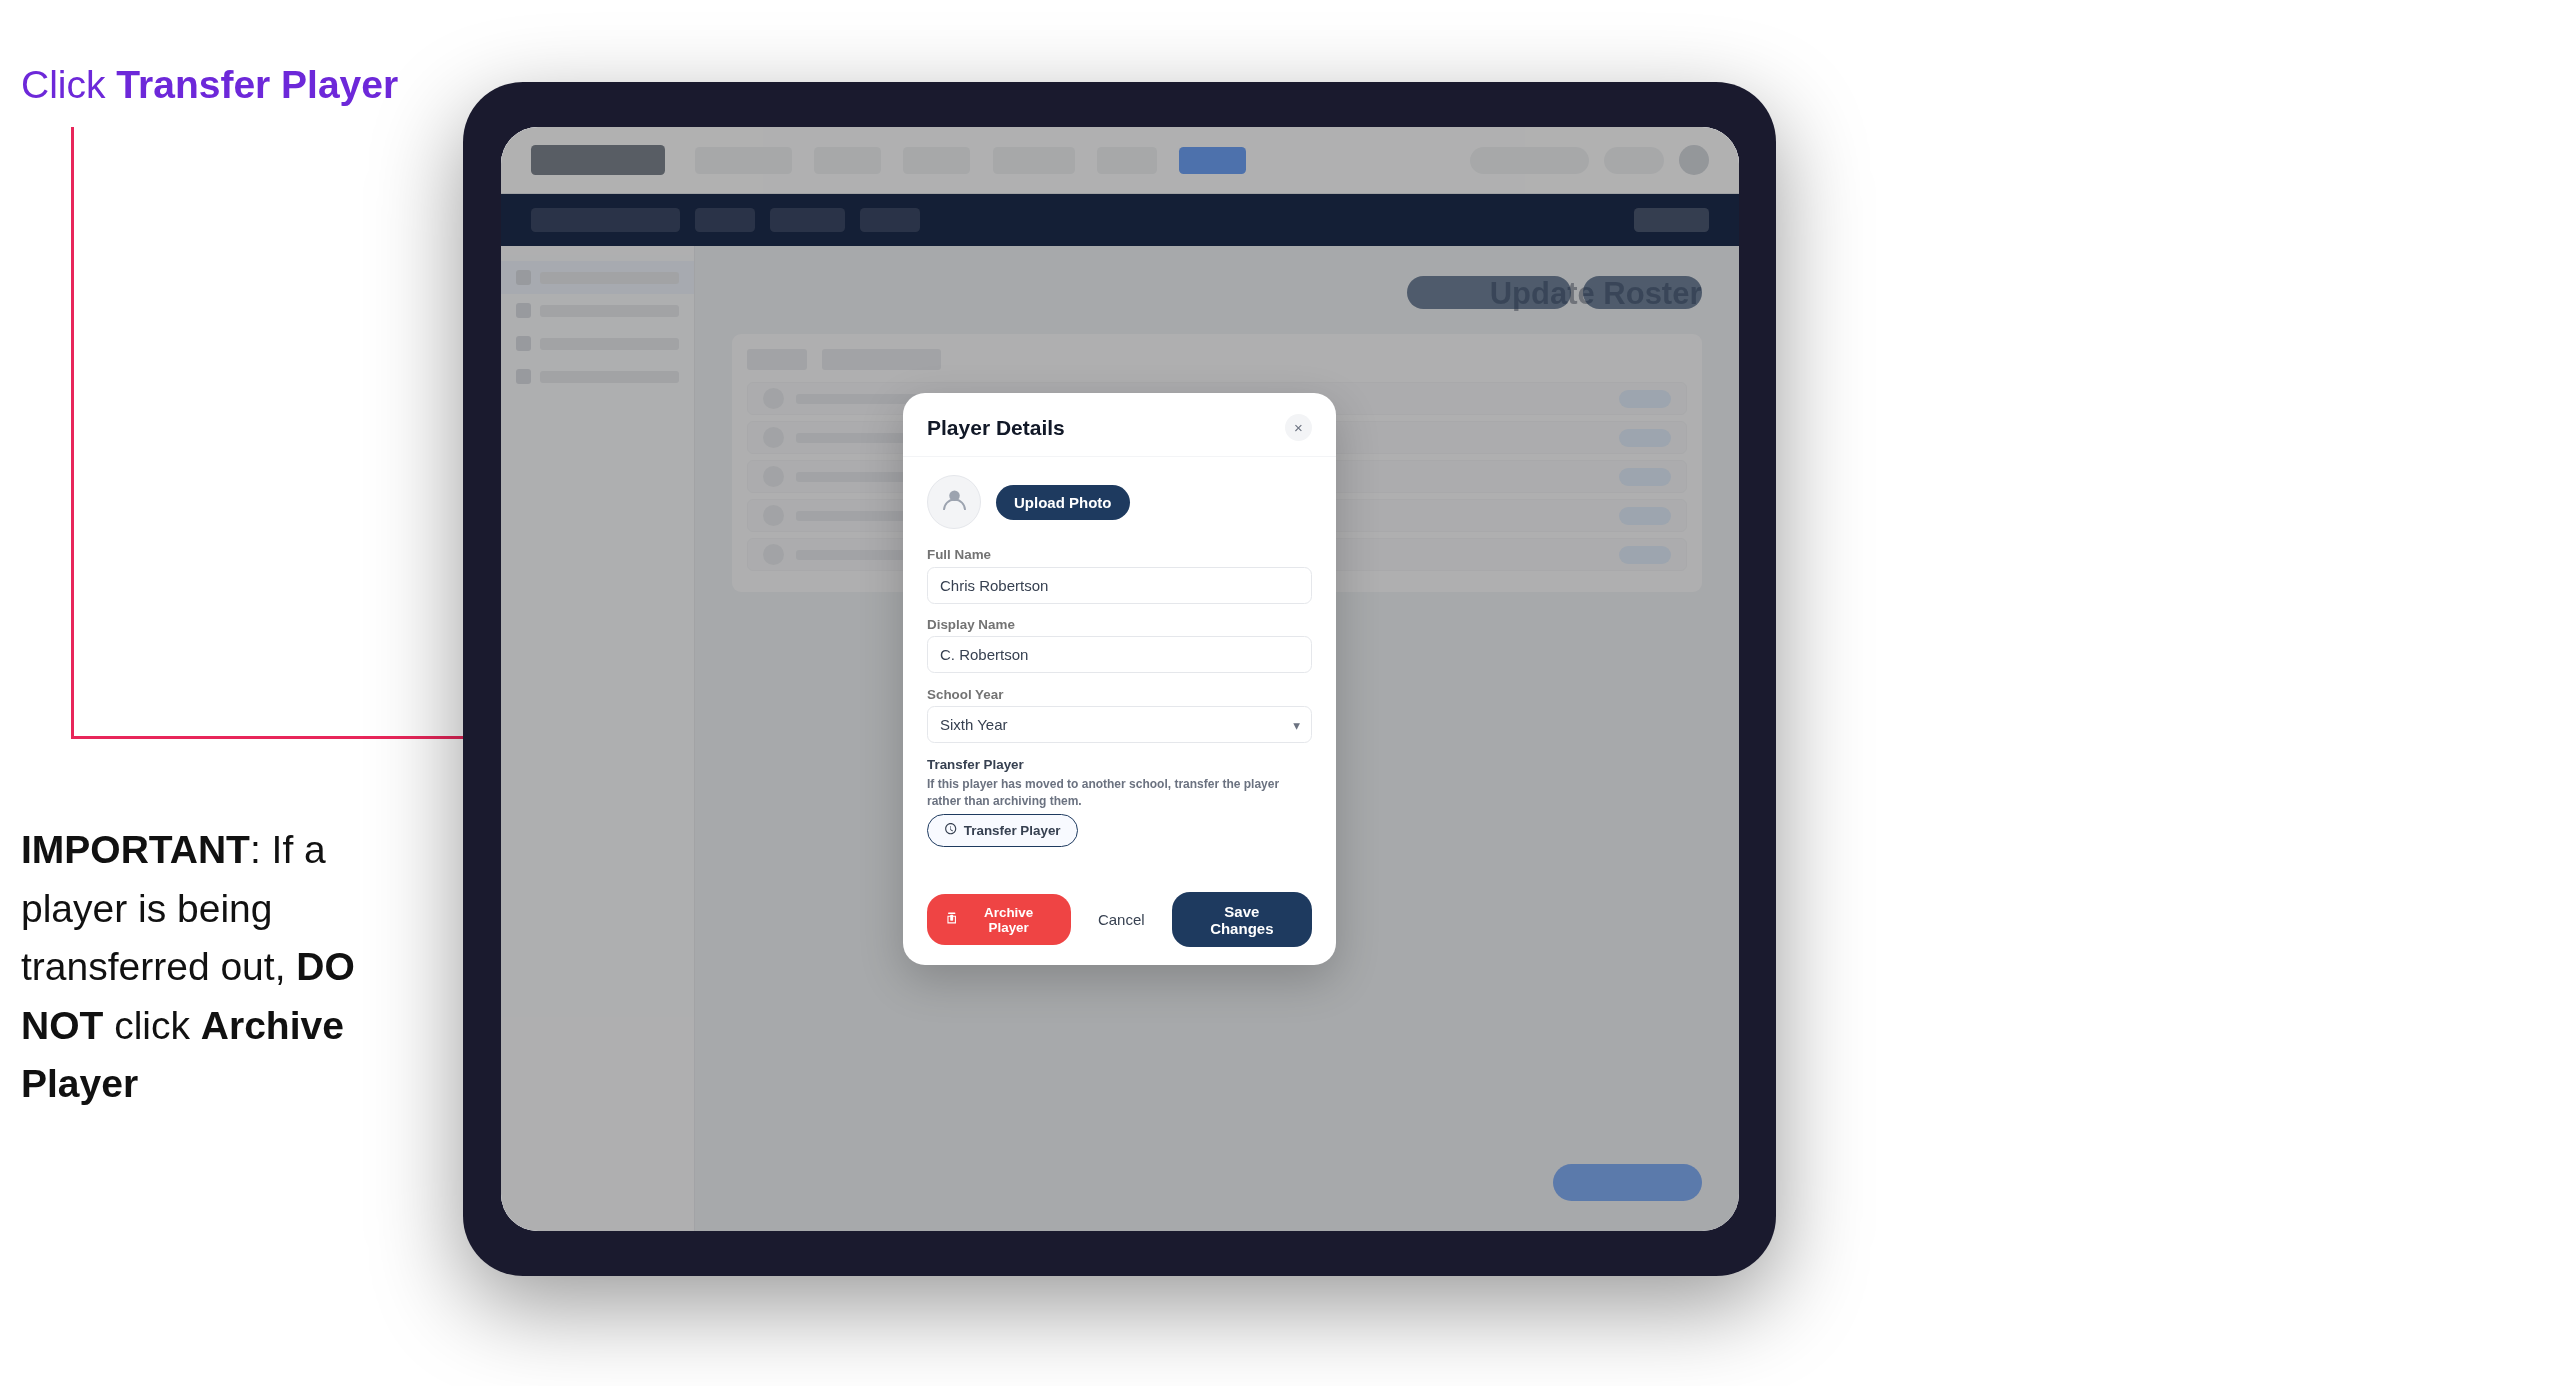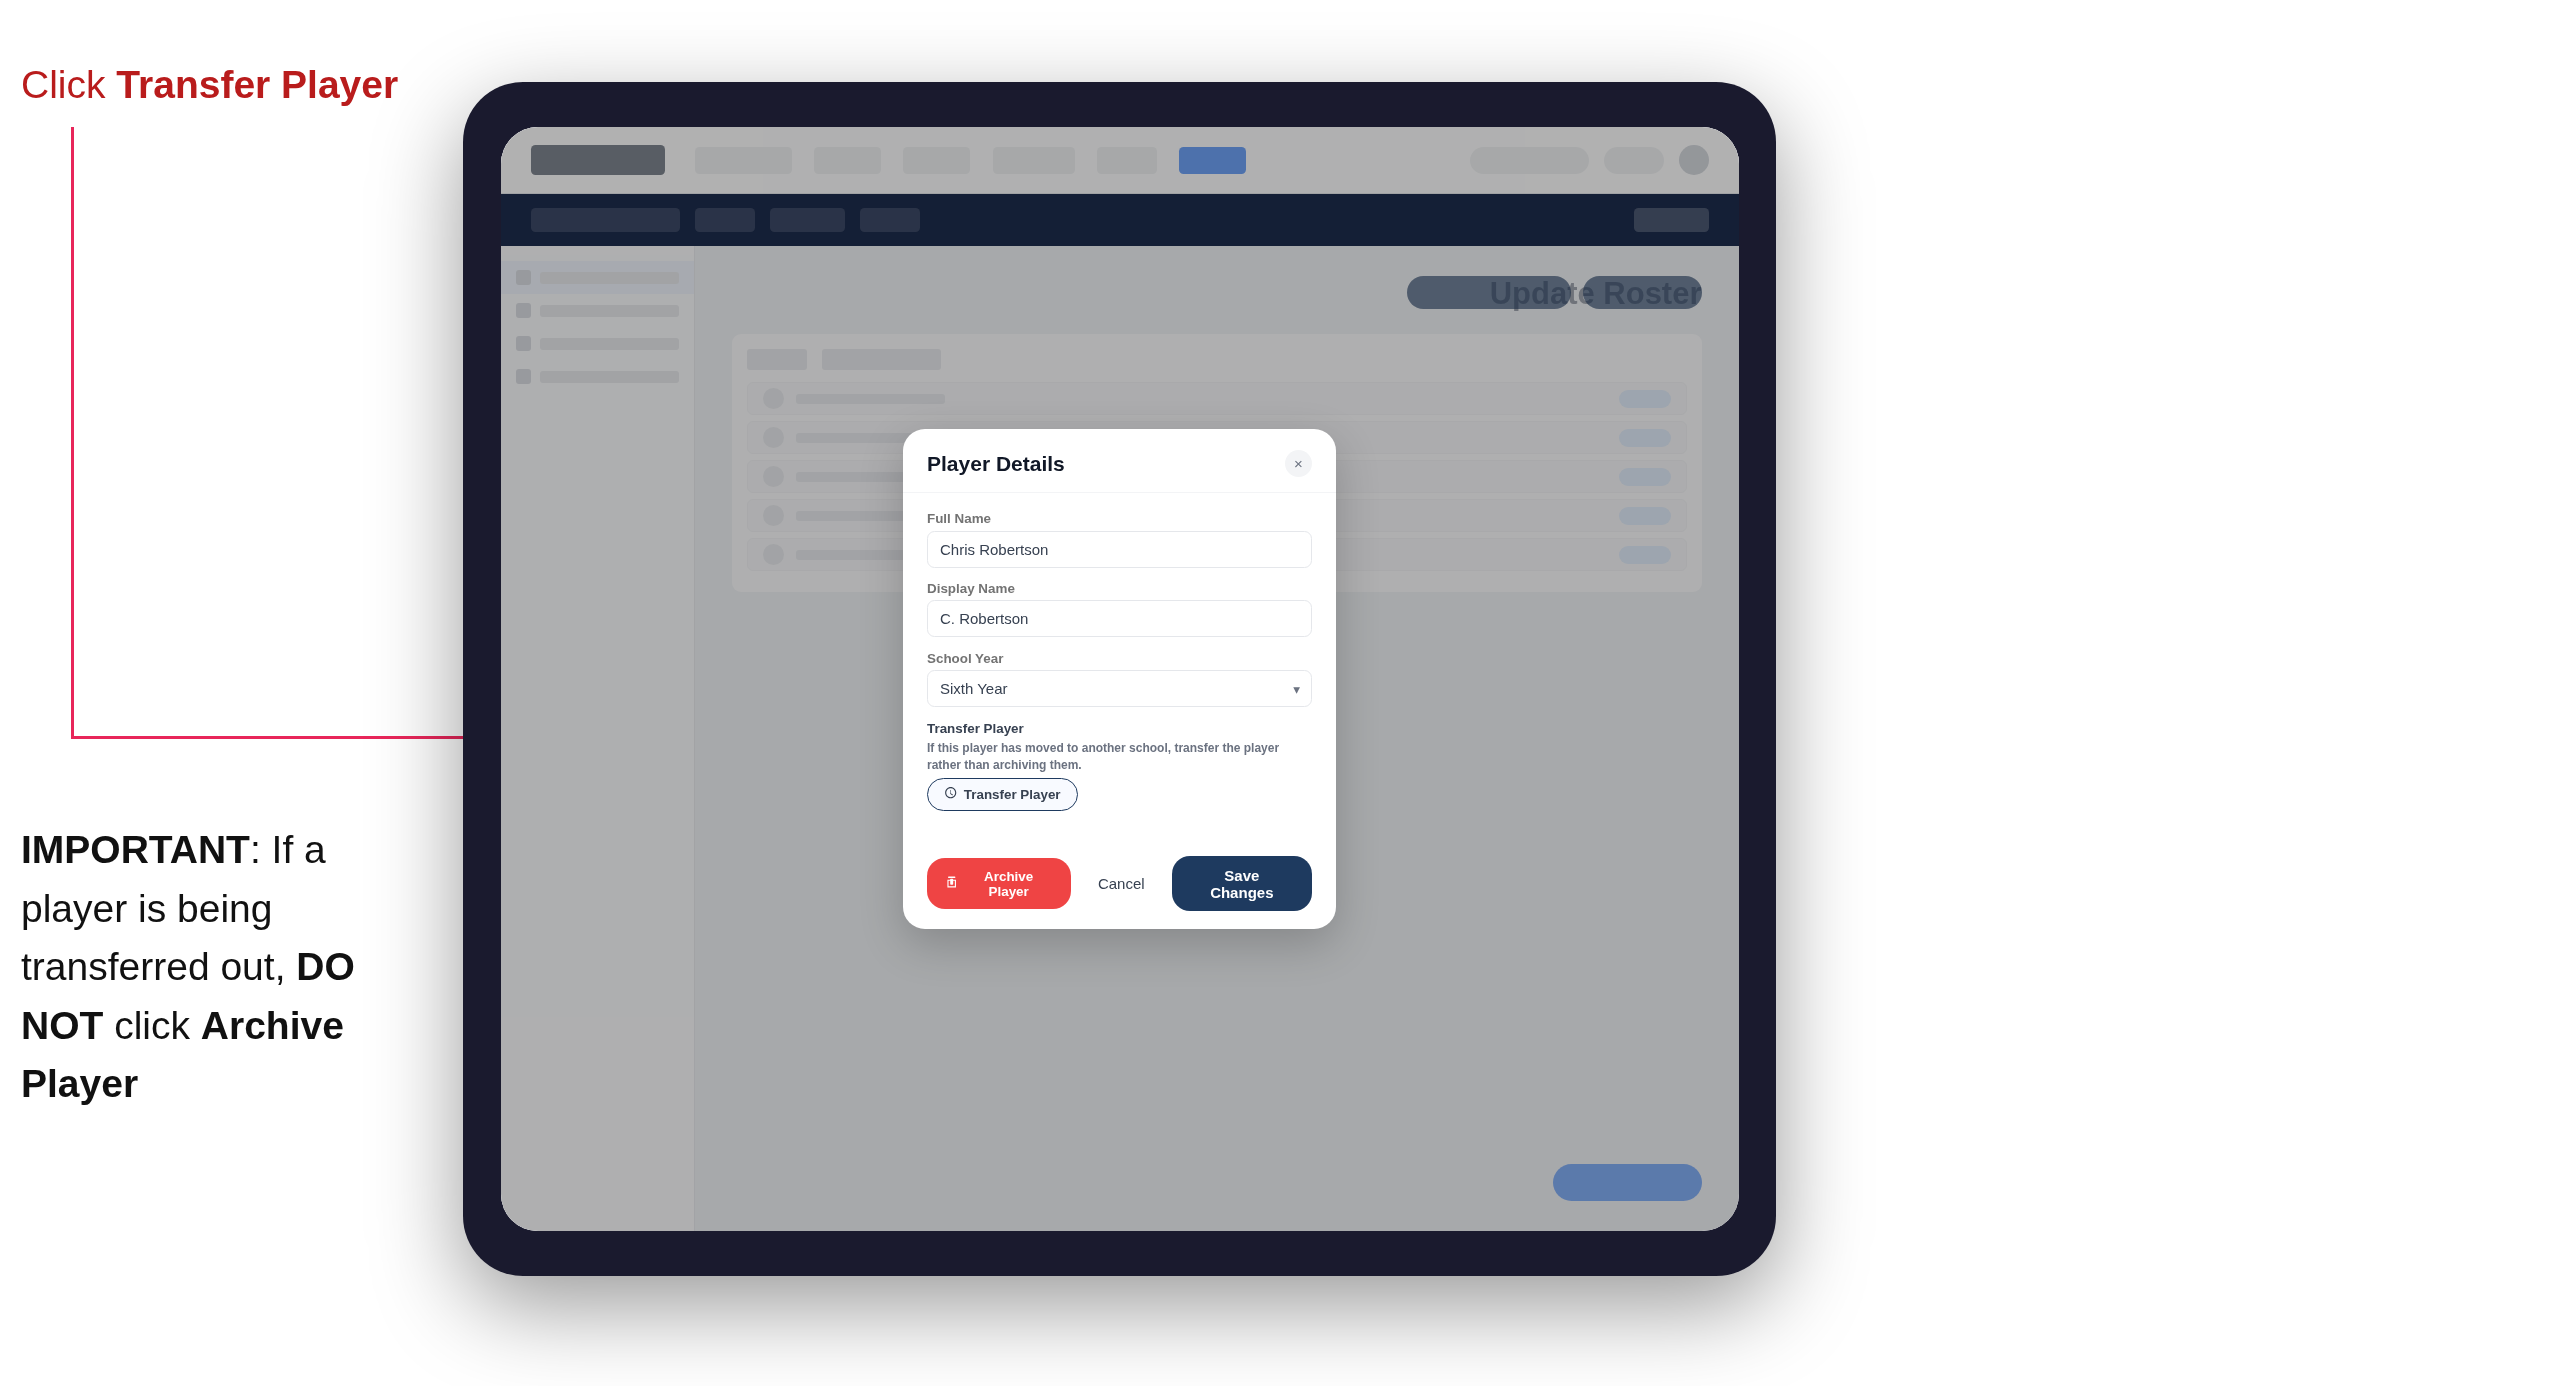--- a/index.html
+++ b/index.html
@@ -11,21 +11,21 @@
       position: relative;
       overflow: hidden;
     }
 
     
     .instruction-top {
       position: absolute;
       top: 60px;
       left: 21px;
       font-size: 39px;
-      color: #b91c1c;
+      color: #6d28d9;
       line-height: 1.3;
     }
     .instruction-top strong { font-weight: 700; }
 
     
     .arrow-line-v {
       position: absolute;
       top: 127px;
       left: 71px;
       width: 3px;
@@ -667,20 +667,33 @@
 
           <div class="modal-header">
             <span class="modal-title">Player Details</span>
             <button class="modal-close">
               <span>×</span>
             </button>
           </div>
 
           <div class="modal-body">
 
+            <div class="photo-section">
+              <div class="photo-circle">
+                <span class="person-icon">
+                  <svg width="27" height="27" viewBox="0 0 36 36" fill="none" xmlns="http://www.w3.org/2000/svg">
+                    <circle cx="18" cy="13" r="7" fill="#9ca3af"></circle>
+                    <path d="M4 32c0-7.732 6.268-14 14-14s14 6.268 14 14" stroke="#9ca3af" stroke-width="2.5" fill="none"></path>
+                  </svg>
+                </span>
+              </div>
+              <button class="upload-btn">
+                <span>Upload Photo</span>
+              </button>
+            </div>
 
             <div class="form-group">
               <label class="form-label">Full Name</label>
               <input class="form-input" type="text" value="Chris Robertson" style="">
             </div>
 
             <div class="form-group">
               <label class="form-label">Display Name</label>
               <input class="form-input" type="text" value="C. Robertson" style="">
             </div>

